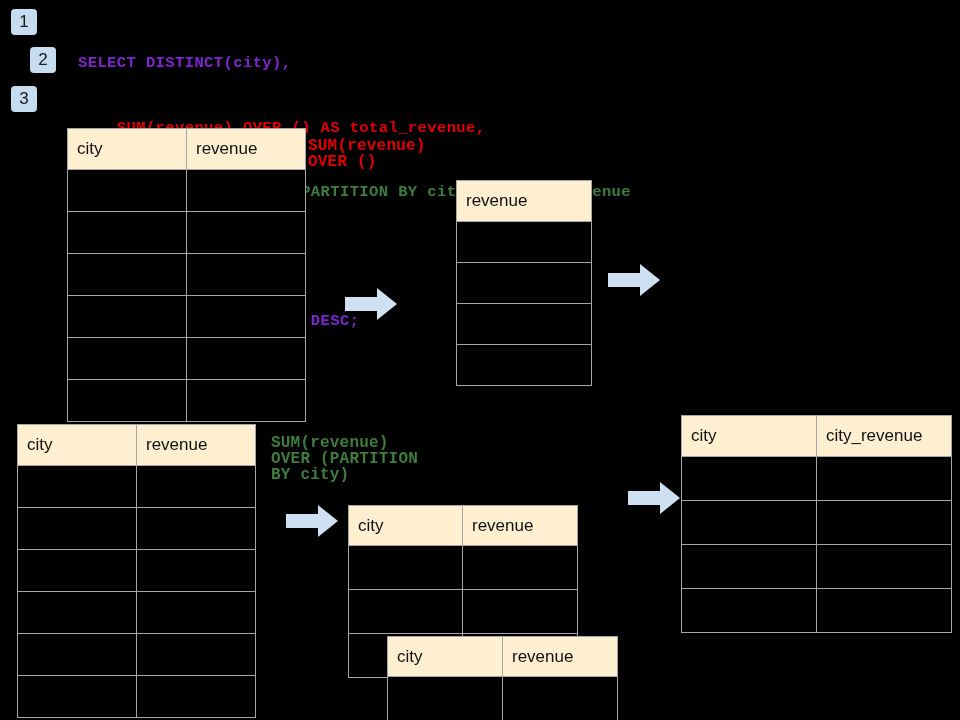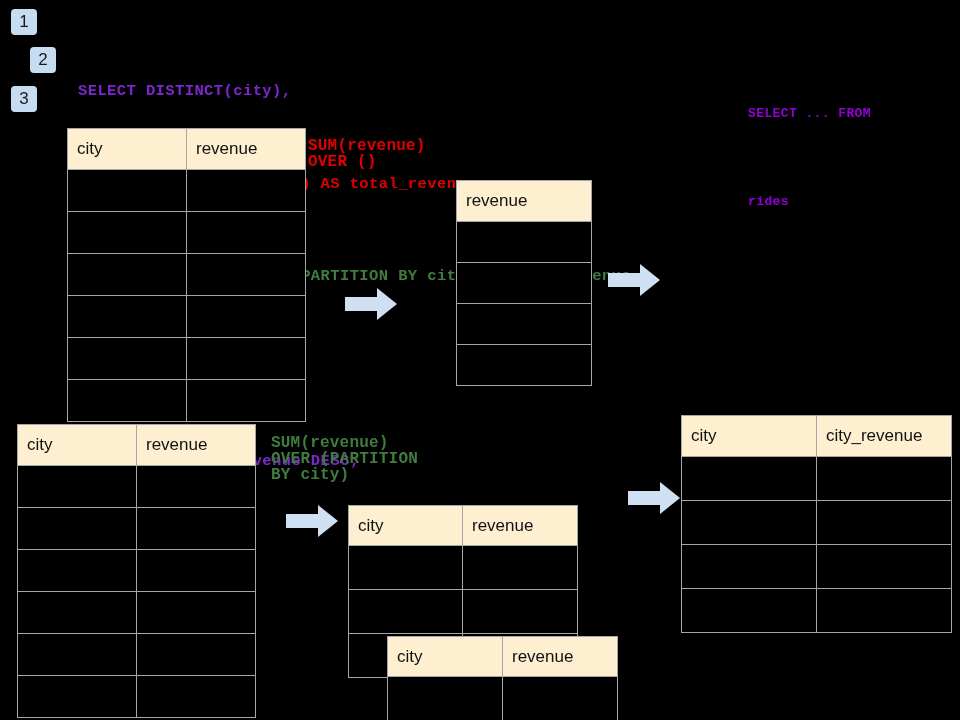--- a/index.html
+++ b/index.html
@@ -44,21 +44,21 @@
     line-height: 21.5px;
     white-space: pre;
     font-weight: 700;
     letter-spacing: 0.4px;
   }
   .c-purple { color: #7d26cd; }
   .c-red    { color: #e00000; }
   .c-green  { color: #3f7d3f; }
   .c-magenta{ color: #9400d3; }
 
-  .sqlline { white-space: pre; margin-top: 28px; }
+  .sqlline { white-space: pre; }
 
   
   .anno {
     position: absolute;
     font-family: "Liberation Mono", monospace;
     font-size: 16px;
     line-height: 16px;
     white-space: pre;
     font-weight: 700;
     letter-spacing: 0.2px;
@@ -109,24 +109,20 @@
   <div class="badge" style="left:11px; top:86px;">3</div>
 
   <div class="code" style="left:78px; top:10px;">
     <div class="sqlline c-purple">SELECT DISTINCT(city),</div>
     <div class="sqlline c-red">    SUM(revenue) OVER () AS total_revenue,</div>
     <div class="sqlline c-green">    SUM(revenue) OVER (PARTITION BY city) as city_revenue</div>
     <div class="sqlline c-purple">  FROM rides</div>
     <div class="sqlline c-purple">  ORDER by city_revenue DESC;</div>
   </div>
 
-  <div class="code c-magenta" style="left:748px; top:36px; font-size:13px; line-height:20px;">
-    <div class="sqlline">SELECT ... FROM</div>
-    <div class="sqlline">rides</div>
-  </div>
 
   <div class="anno anno-red" style="left:308px; top:138px;">SUM(revenue)
 OVER ()</div>
 
   <div class="anno anno-green" style="left:271px; top:435px;">SUM(revenue)
 OVER (PARTITION
 BY city)</div>
 
   <table class="tbl" style="left:67px; top:128px; width:238px;">
     <colgroup>

